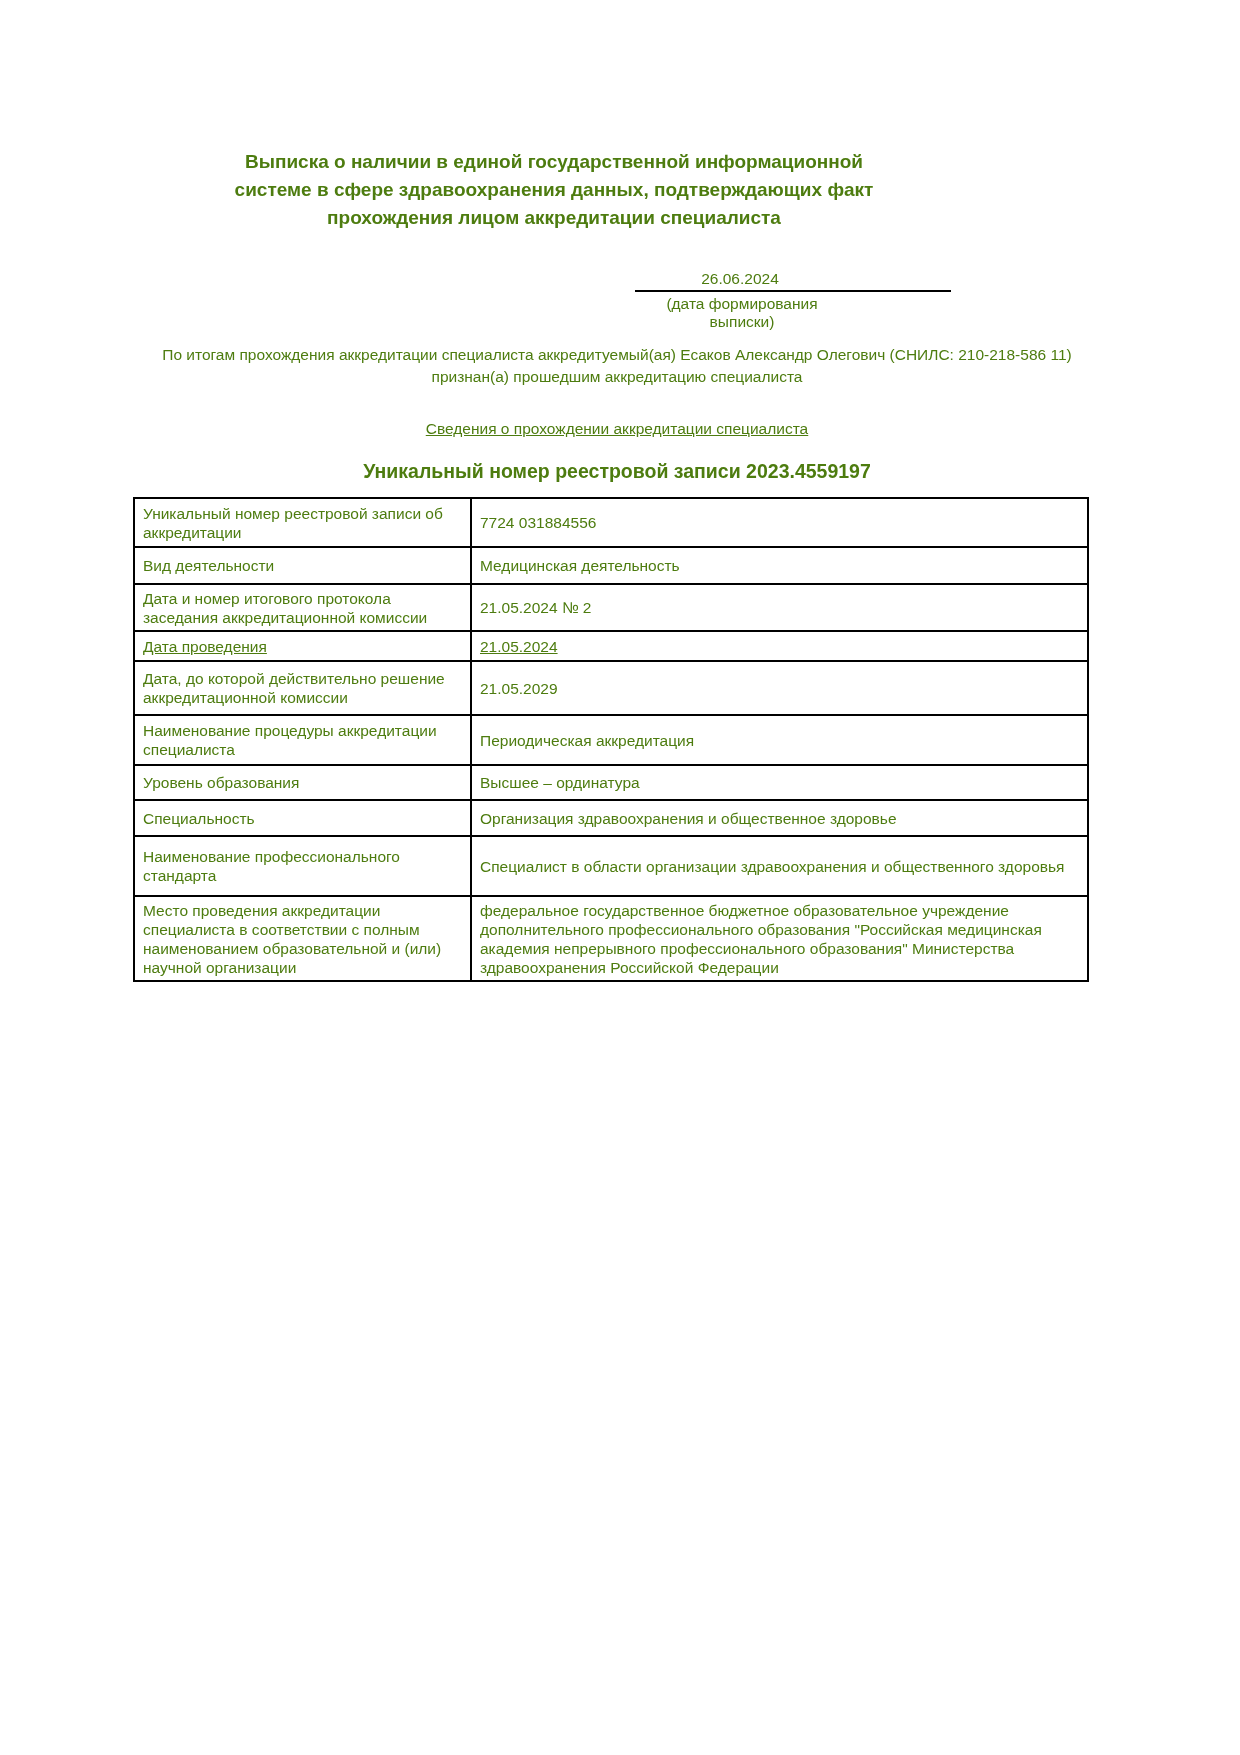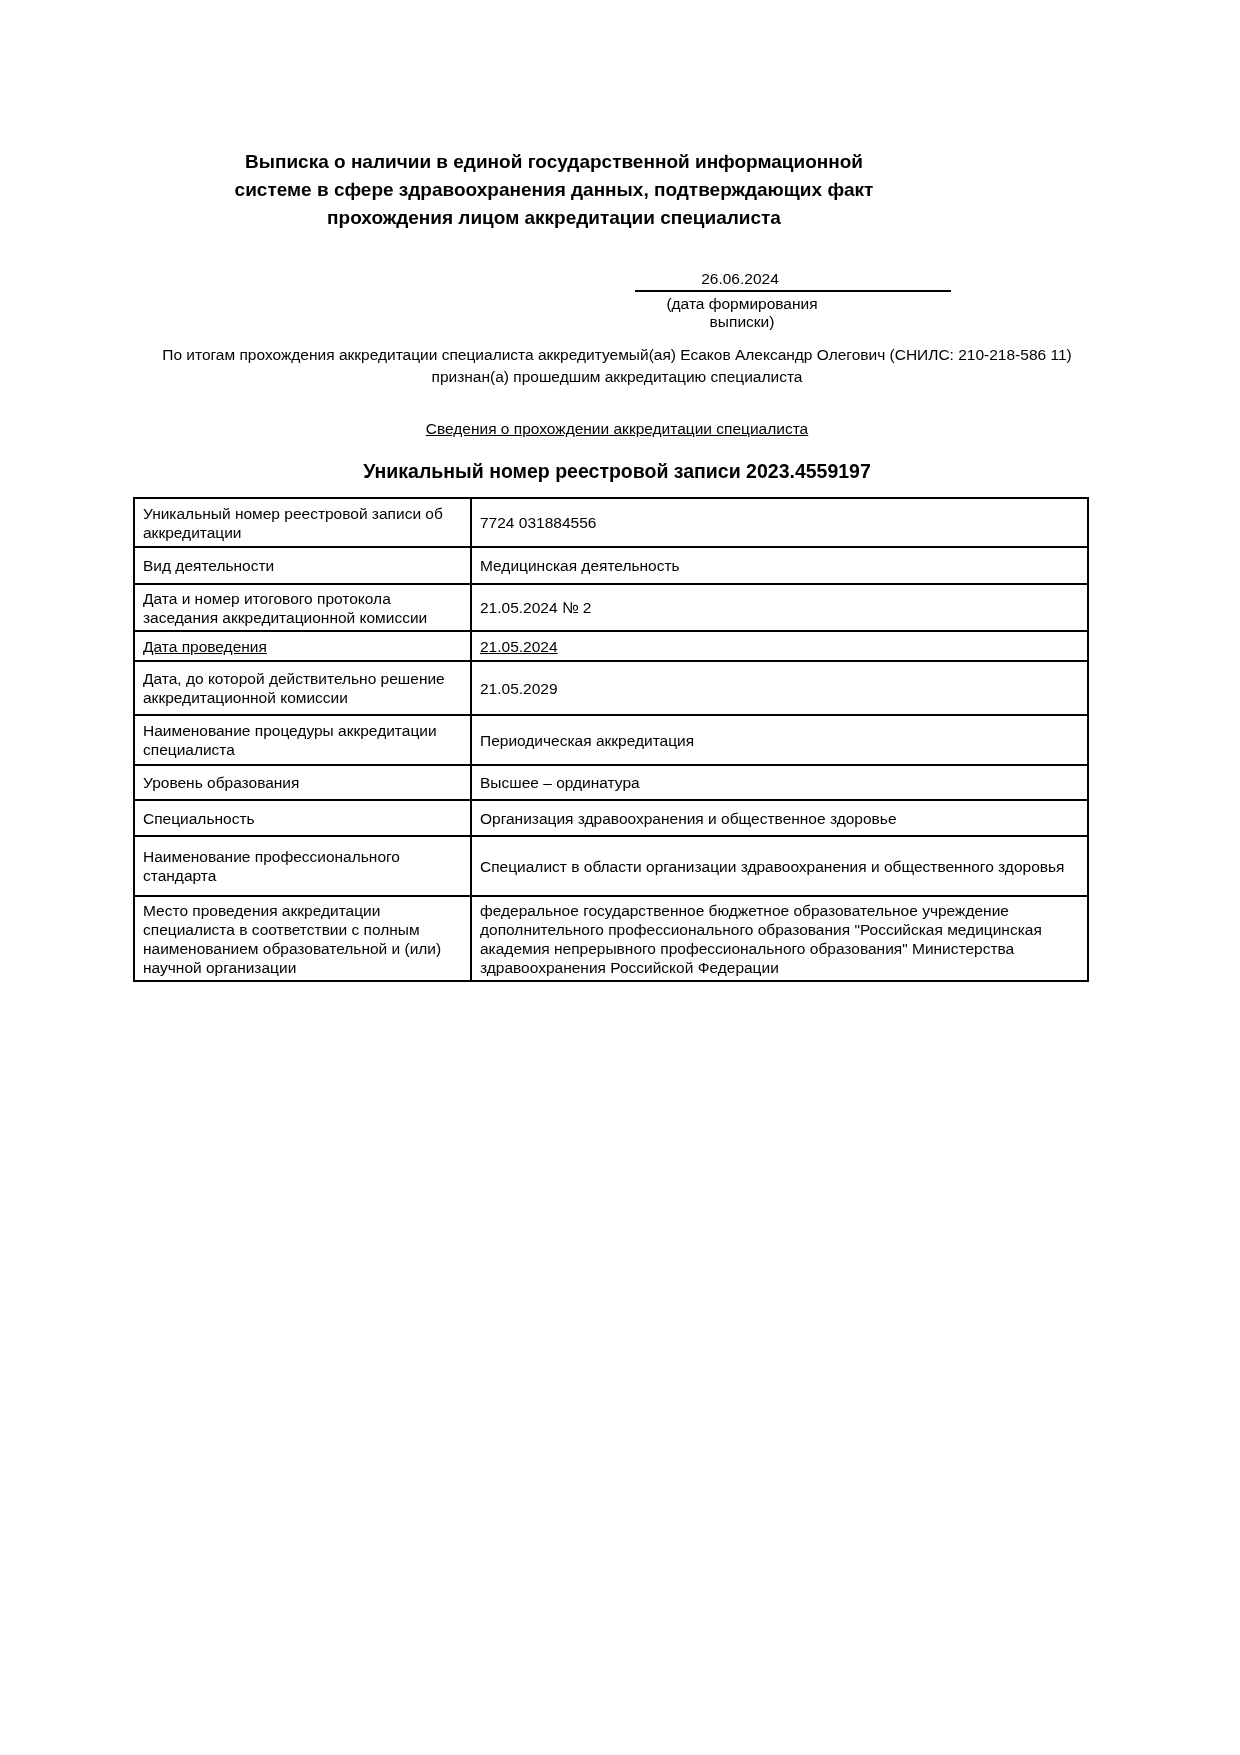--- a/index.html
+++ b/index.html
@@ -5,21 +5,21 @@
   html, body {
     margin: 0;
     padding: 0;
     background: #ffffff;
   }
   .page {
     position: relative;
     width: 1240px;
     height: 1755px;
     background: #ffffff;
-    color: #000000;
+    color: #4d7c0f;
     font-family: "Liberation Sans", sans-serif;
     overflow: hidden;
   }
   .doc-title {
     position: absolute;
     top: 148px;
     left: 0;
     width: 1108px;
     text-align: center;
     font-weight: bold;

